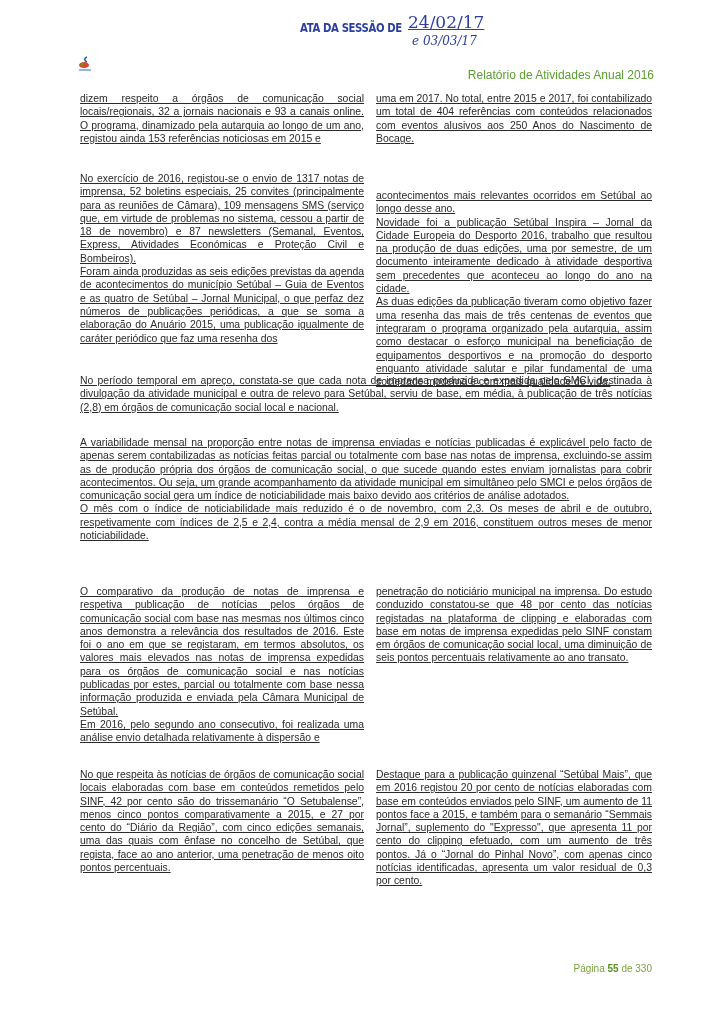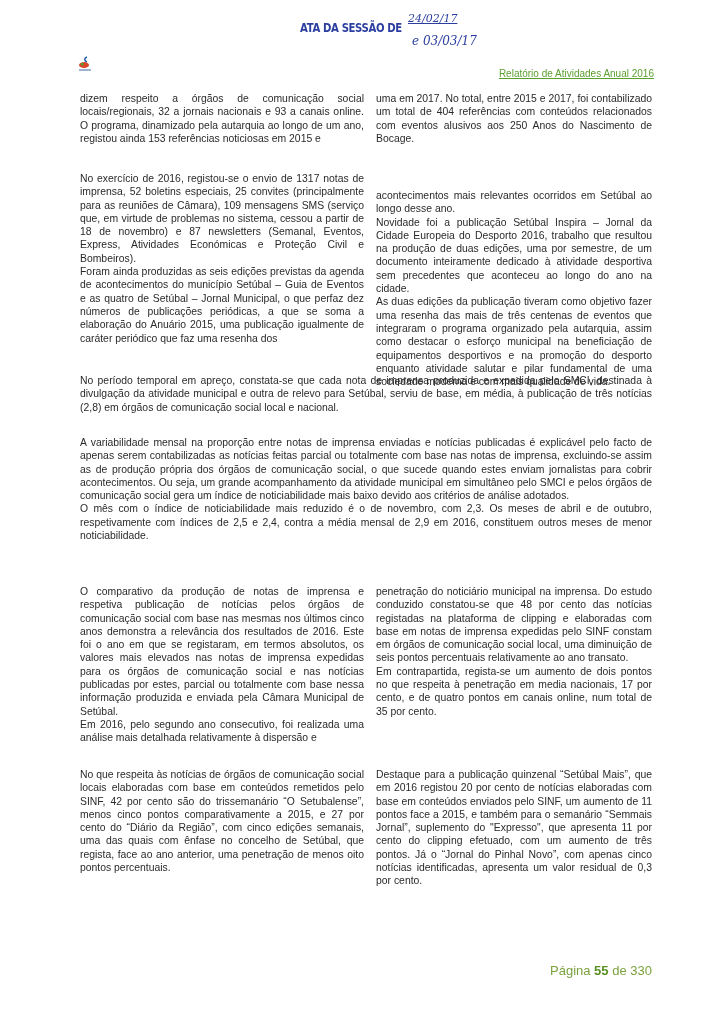--- a/index.html
+++ b/index.html
@@ -2,32 +2,32 @@
 <html><head>
   <meta charset="utf-8">
   <style>
     html, body { margin: 0; padding: 0; background: #ffffff; }
     body { width: 724px; height: 1024px; position: relative; overflow: hidden;
            font-family: "Liberation Sans", sans-serif; color: #2a2a2a; }
     .stamp { position: absolute; left: 300px; top: 8px; color: #2c3fa0;
              font-family: "DejaVu Sans", sans-serif; }
     .stamp-label { position: absolute; left: 0; top: 12px; font-size: 13px; font-weight: bold;
                    letter-spacing: -0.5px; transform: scaleX(0.78); transform-origin: left; white-space: nowrap; }
-    .stamp-date1 { position: absolute; left: 108px; top: 4px; font-size: 11px; font-style: italic;
+    .stamp-date1 { position: absolute; left: 108px; top: 4px; font-size: 17px; 
                    font-family: "DejaVu Serif", serif; white-space: nowrap; text-decoration: underline; }
     .stamp-date2 { position: absolute; left: 112px; top: 26px; font-size: 12px; font-style: italic;
                    font-family: "DejaVu Serif", serif; white-space: nowrap; }
     .logo { position: absolute; left: 78px; top: 56px; width: 14px; height: 16px; }
-    .report-title { position: absolute; right: 70px; top: 68px; font-size: 10px; color: #5a9e2e; text-decoration: underline; }
+    .report-title { position: absolute; right: 70px; top: 68px; font-size: 12px; color: #5a9e2e; }
     .block { position: absolute; font-size: 10.4px; line-height: 13.3px; text-align: justify; }
     .col-l { left: 80px; width: 284px; }
     .col-r { left: 376px; width: 276px; }
     .full { left: 80px; width: 572px; }
-    .block p { margin: 0; }
-    .footer { position: absolute; right: 72px; top: 963px; font-size: 13px; color: #7ba23f; }
+    .block p { margin: 0; text-decoration: underline; }
+    .footer { position: absolute; right: 72px; top: 963px; font-size: 10px; color: #7ba23f; }
     .footer b { color: #5a8f23; font-weight: bold; }
   </style>
 </head>
 <body>
 
 <div class="stamp">
   <span class="stamp-label">ATA DA SESSÃO DE</span>
   <span class="stamp-date1">24/02/17</span>
   <span class="stamp-date2">e 03/03/17</span>
 </div>
@@ -61,25 +61,24 @@
   <p>No período temporal em apreço, constata-se que cada nota de imprensa produzida e expedida pelo SMCI, destinada à divulgação da atividade municipal e outra de relevo para Setúbal, serviu de base, em média, à publicação de três notícias (2,8) em órgãos de comunicação social local e nacional.</p>
 </div>
 
 <div class="block full" style="top:436px;">
   <p>A variabilidade mensal na proporção entre notas de imprensa enviadas e notícias publicadas é explicável pelo facto de apenas serem contabilizadas as notícias feitas parcial ou totalmente com base nas notas de imprensa, excluindo-se assim as de produção própria dos órgãos de comunicação social, o que sucede quando estes enviam jornalistas para cobrir acontecimentos. Ou seja, um grande acompanhamento da atividade municipal em simultâneo pelo SMCI e pelos órgãos de comunicação social gera um índice de noticiabilidade mais baixo devido aos critérios de análise adotados.</p>
   <p>O mês com o índice de noticiabilidade mais reduzido é o de novembro, com 2,3. Os meses de abril e de outubro, respetivamente com índices de 2,5 e 2,4, contra a média mensal de 2,9 em 2016, constituem outros meses de menor noticiabilidade.</p>
 </div>
 
 <div class="block col-l" style="top:585px;">
   <p>O comparativo da produção de notas de imprensa e respetiva publicação de notícias pelos órgãos de comunicação social com base nas mesmas nos últimos cinco anos demonstra a relevância dos resultados de 2016. Este foi o ano em que se registaram, em termos absolutos, os valores mais elevados nas notas de imprensa expedidas para os órgãos de comunicação social e nas notícias publicadas por estes, parcial ou totalmente com base nessa informação produzida e enviada pela Câmara Municipal de Setúbal.</p>
-  <p>Em 2016, pelo segundo ano consecutivo, foi realizada uma análise mais detalhada relativamente à dispersão e</p>
+  <p>Em 2016, pelo segundo ano consecutivo, foi realizada uma análise envio detalhada relativamente à dispersão e</p>
 </div>
 <div class="block col-r" style="top:585px;">
   <p>penetração do noticiário municipal na imprensa. Do estudo conduzido constatou-se que 48 por cento das notícias registadas na plataforma de clipping e elaboradas com base em notas de imprensa expedidas pelo SINF constam em órgãos de comunicação social local, uma diminuição de seis pontos percentuais relativamente ao ano transato.</p>
-  <p>Em contrapartida, regista-se um aumento de dois pontos no que respeita à penetração em media nacionais, 17 por cento, e de quatro pontos em canais online, num total de 35 por cento.</p>
 </div>
 
 <div class="block col-l" style="top:768px;">
   <p>No que respeita às notícias de órgãos de comunicação social locais elaboradas com base em conteúdos remetidos pelo SINF, 42 por cento são do trissemanário “O Setubalense”, menos cinco pontos comparativamente a 2015, e 27 por cento do “Diário da Região”, com cinco edições semanais, uma das quais com ênfase no concelho de Setúbal, que regista, face ao ano anterior, uma penetração de menos oito pontos percentuais.</p>
 </div>
 <div class="block col-r" style="top:768px;">
   <p>Destaque para a publicação quinzenal “Setúbal Mais”, que em 2016 registou 20 por cento de notícias elaboradas com base em conteúdos enviados pelo SINF, um aumento de 11 pontos face a 2015, e também para o semanário “Semmais Jornal”, suplemento do "Expresso", que apresenta 11 por cento do clipping efetuado, com um aumento de três pontos. Já o “Jornal do Pinhal Novo”, com apenas cinco notícias identificadas, apresenta um valor residual de 0,3 por cento.</p>
 </div>
 
 <div class="footer">

